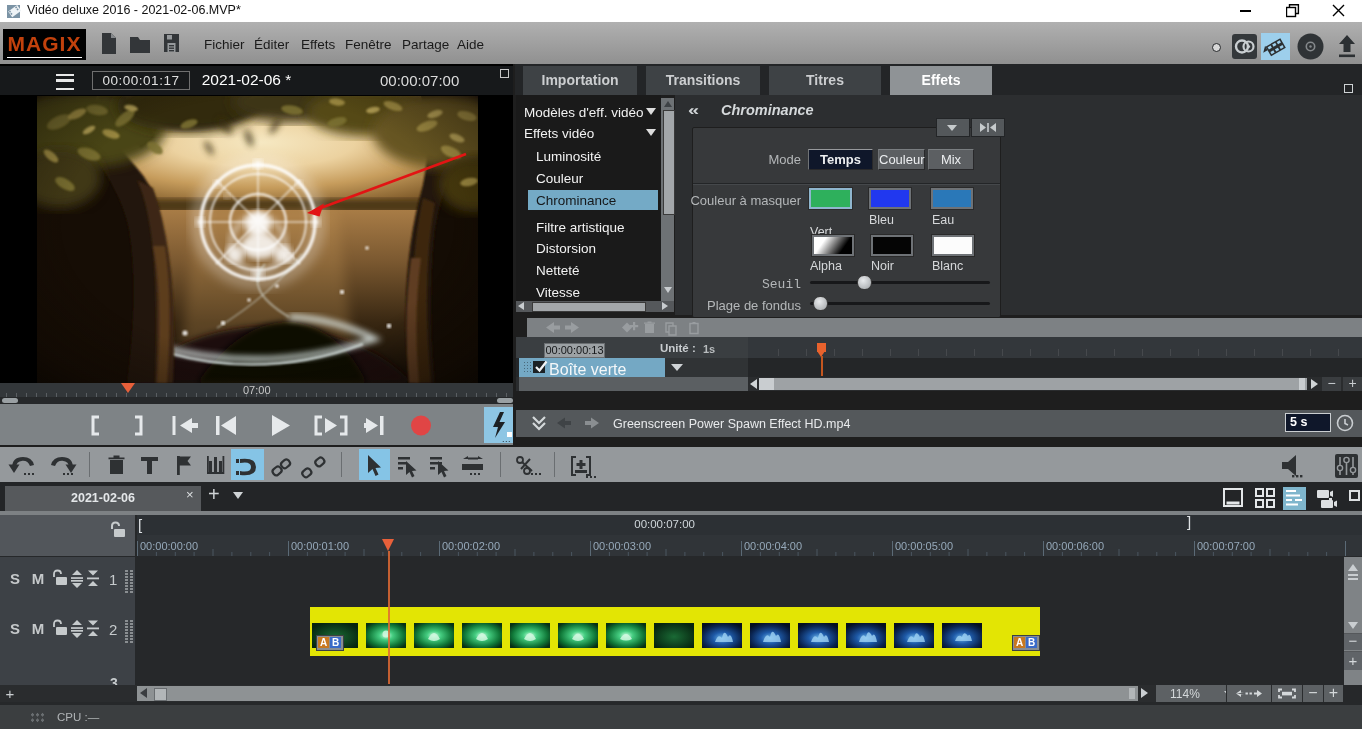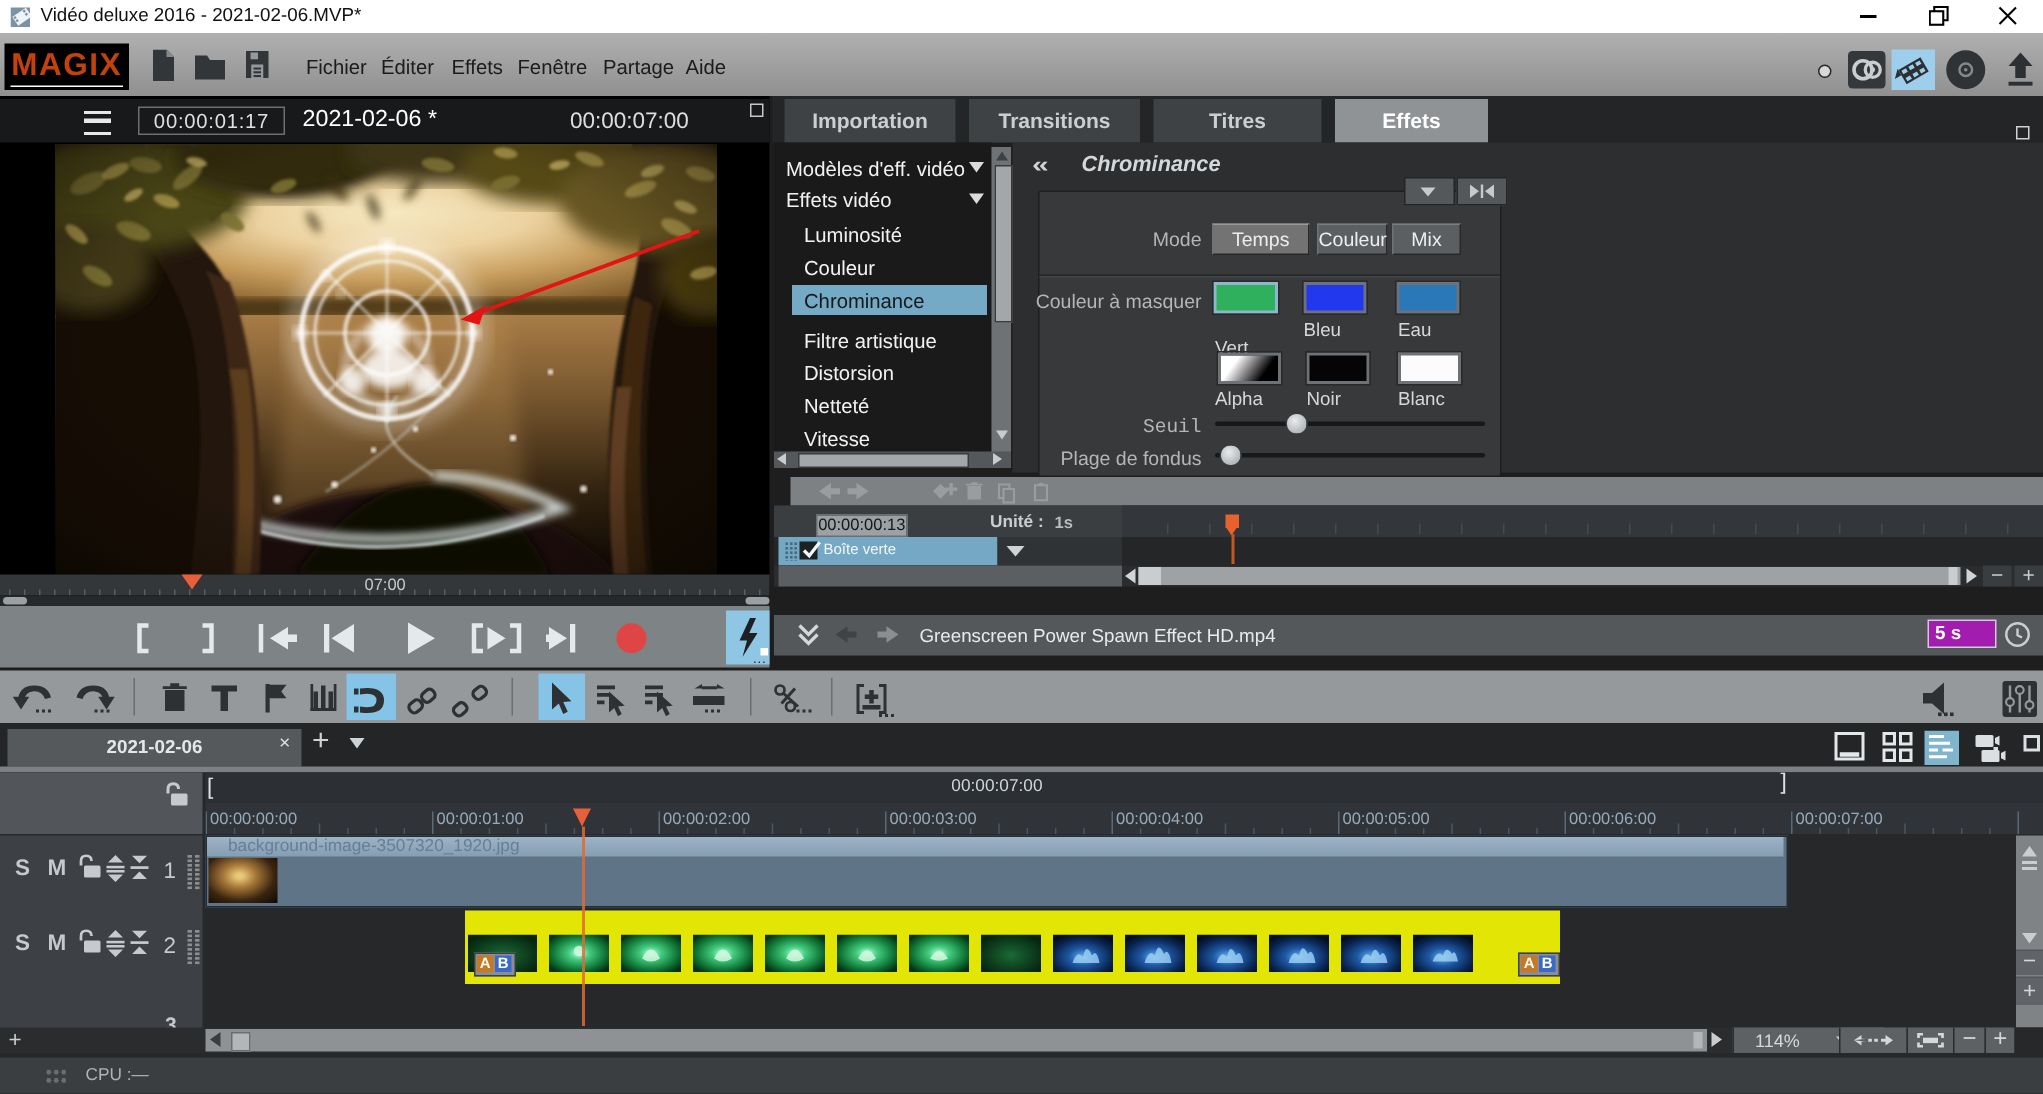--- a/index.html
+++ b/index.html
@@ -387,21 +387,21 @@
       <div class="abs" style="left:10px;top:6px;width:0;height:0;border-left:5.5px solid transparent;border-right:5.5px solid transparent;border-top:6.5px solid #c6cacc;"></div>
     </div>
     <div class="abs" style="left:296px;top:23px;width:32px;height:17px;background:#54585b;border:1px solid #232527;z-index:3;">
       <svg width="32" height="17">
           <path d="M8 4 L14 8.5 L8 13 Z M24 4 L18 8.5 L24 13 Z" fill="#c6cacc"></path>
           <rect x="15.2" y="4" width="1.6" height="9" fill="#c6cacc"></rect>
         </svg>
     </div>
     <div class="abs" id="chromin">
       <div class="abs lbl" style="left:-30px;top:24px;width:138px;">Mode</div>
-      <div class="abs modebtn" style="left:115px;width:63px;background:#737373;border-top-color:#97999c;">Temps</div>
+      <div class="abs modebtn" style="left:115px;width:63px;background:#0f172a;border-top-color:#97999c;font-weight:bold;">Temps</div>
       <div class="abs modebtn" style="left:185px;width:45px;">Couleur</div>
       <div class="abs modebtn" style="left:235px;width:44px;">Mix</div>
       <div class="abs" style="left:0;top:55px;width:307px;height:1px;background:#232527;"></div>
       <div class="abs" style="left:0;top:56px;width:307px;height:1px;background:#45484b;"></div>
       <div class="abs lbl" style="left:-30px;top:65px;width:138px;">Couleur à masquer</div>
       <div class="abs swfr" style="left:116px;top:60px;width:39px;border-color:#8fb6ce;background:#2eb05c;"></div>
       <div class="abs swfr" style="left:176px;top:60px;width:38px;background:#2138ef;"></div>
       <div class="abs swfr" style="left:238px;top:60px;width:38px;background:#2a78b8;"></div>
       <div class="abs swlbl" style="left:117px;top:97px;">Vert</div>
       <div class="abs swlbl" style="left:176px;top:85px;">Bleu</div>
@@ -447,21 +447,21 @@
     </g>
       </svg>
   </div>
   <div class="abs" id="kfrow3">
     <div class="abs" style="left:3px;top:0;width:146px;height:19px;background:#74a8c4;"></div>
     <div class="abs" style="left:7px;top:3px;width:9px;height:13px;background-image:radial-gradient(#4a6a7c 1px,transparent 1px);background-size:3px 3px;"></div>
     <div class="abs" style="left:17px;top:3px;width:12px;height:12px;background:#1c2124;"></div>
     <svg class="abs" style="left:18px;top:2px;" width="14" height="14">
         <path d="M2 7 L5.5 10.5 L12.5 1.5" fill="none" stroke="#f2f5f7" stroke-width="2.2"></path>
       </svg>
-    <div class="abs" style="left:33px;top:3px;font-size:10px;color:#f4f7f9;">Boîte verte</div>
+    <div class="abs" style="left:33px;top:3px;font-size:16px;color:#f4f7f9;">Boîte verte</div>
     <div class="abs" style="left:149px;top:0;width:83px;height:19px;background:#303335;"></div>
     <div class="abs" style="left:155px;top:6px;width:0;height:0;border-left:6px solid transparent;border-right:6px solid transparent;border-top:7px solid #cfd3d6;"></div>
   </div>
 
   <div class="abs" style="left:817px;top:343px;width:9px;height:9px;background:#e8622d;"></div>
   <div class="abs" style="left:817px;top:351px;width:0;height:0;border-left:4.5px solid transparent;border-right:4.5px solid transparent;border-top:6px solid #e8622d;"></div>
   <div class="abs" style="left:821px;top:356px;width:1.5px;height:20px;background:#c4561f;"></div>
   <div class="abs" id="kfrow4">
     <div class="abs" style="left:3px;top:0;width:229px;height:14px;background:#5b5f62;"></div>
     <div class="abs" style="left:234px;top:2px;width:0;height:0;border-top:5px solid transparent;border-bottom:5px solid transparent;border-right:7px solid #d0d4d6;"></div>
@@ -476,21 +476,21 @@
     <svg class="abs" style="left:14px;top:5px;" width="18" height="18">
         <path d="M3 2 L9 8 L15 2 M3 8 L9 14 L15 8" fill="none" stroke="#d4d8da" stroke-width="2.2"></path>
       </svg>
     <svg class="abs" style="left:38px;top:6px;" width="20" height="14">
         <path d="M3 7 L11 1.5 V5 H17 V9 H11 V12.5 Z" fill="#3f4346"></path>
       </svg>
     <svg class="abs" style="left:66px;top:6px;" width="20" height="14">
         <path d="M17 7 L9 1.5 V5 H3 V9 H9 V12.5 Z" fill="#8a8e91"></path>
       </svg>
     <div class="abs" style="left:97px;top:7px;font-size:12.5px;color:#e8eaec;">Greenscreen Power Spawn Effect HD.mp4</div>
-    <div class="abs" style="left:769px;top:3px;width:44px;height:17px;background:#a21caf;border:1px solid #caced1;font-size:12.5px;font-weight:bold;color:#fff;line-height:17px;"><span style="margin-left:4px;">5 s</span></div>
+    <div class="abs" style="left:769px;top:3px;width:44px;height:17px;background:#0f172a;border:1px solid #caced1;font-size:12.5px;font-weight:bold;color:#fff;line-height:17px;"><span style="margin-left:4px;">5 s</span></div>
     <svg class="abs" style="left:820px;top:4px;" width="18" height="18">
         <circle cx="9" cy="9" r="7.5" fill="none" stroke="#caced1" stroke-width="1.6"></circle>
         <path d="M9 5 V9.5 L12 11" fill="none" stroke="#caced1" stroke-width="1.6"></path>
       </svg>
   </div>
 
   <div class="abs" id="toolbar">
     <div class="abs hl" style="left:231px;top:2px;width:33px;height:31px;"></div>
     <div class="abs hl" style="left:359px;top:2px;width:31px;height:31px;"></div>
     <div class="abs tsep" style="left:89px;"></div>
@@ -646,25 +646,20 @@
       <div class="abs rlabel" style="left:607px;">00:00:04:00</div>
       <div class="abs rlabel" style="left:758px;">00:00:05:00</div>
       <div class="abs rlabel" style="left:909px;">00:00:06:00</div>
       <div class="abs rlabel" style="left:1060px;">00:00:07:00</div>
     </div>
 
     <div class="abs" style="left:137px;top:42px;width:1207px;height:48px;background:#26282a;"></div>
     <div class="abs" style="left:137px;top:92px;width:1207px;height:50px;background:#26282a;"></div>
     <div class="abs" style="left:137px;top:144px;width:1207px;height:25px;background:#26282a;"></div>
 
-    <div class="abs" style="left:137px;top:42px;width:1053px;height:46px;background:#5f7486;border:1px solid #222d36;">
-      <div class="abs" style="left:0;top:0;width:1051px;height:13px;background:linear-gradient(#9db3c6,#869eb2);"></div>
-      <div class="abs" style="left:14px;top:0;font-size:11.5px;color:#647f97;">background-image-3507320_1920.jpg</div>
-      <div class="abs" style="left:1px;top:14px;width:46px;height:30px;background:radial-gradient(ellipse at 45% 40%,#e8c878 6%,#a87838 30%,#3a2410 65%,#140c04 95%);"></div>
-    </div>
 
     <div class="abs" id="clip2" style="left:310px;top:92px;width:730px;height:49px;background:#e3e504;">
       <svg class="abs" style="left:0;top:16px;" width="730" height="25">
         <defs>
           <radialGradient id="gth" cx="50%" cy="50%" r="62%">
             <stop offset="0%" stop-color="#c6ffde"></stop>
               <stop offset="28%" stop-color="#44cc80"></stop>
             <stop offset="70%" stop-color="#107838"></stop>
               <stop offset="100%" stop-color="#063014"></stop>
           </radialGradient>

